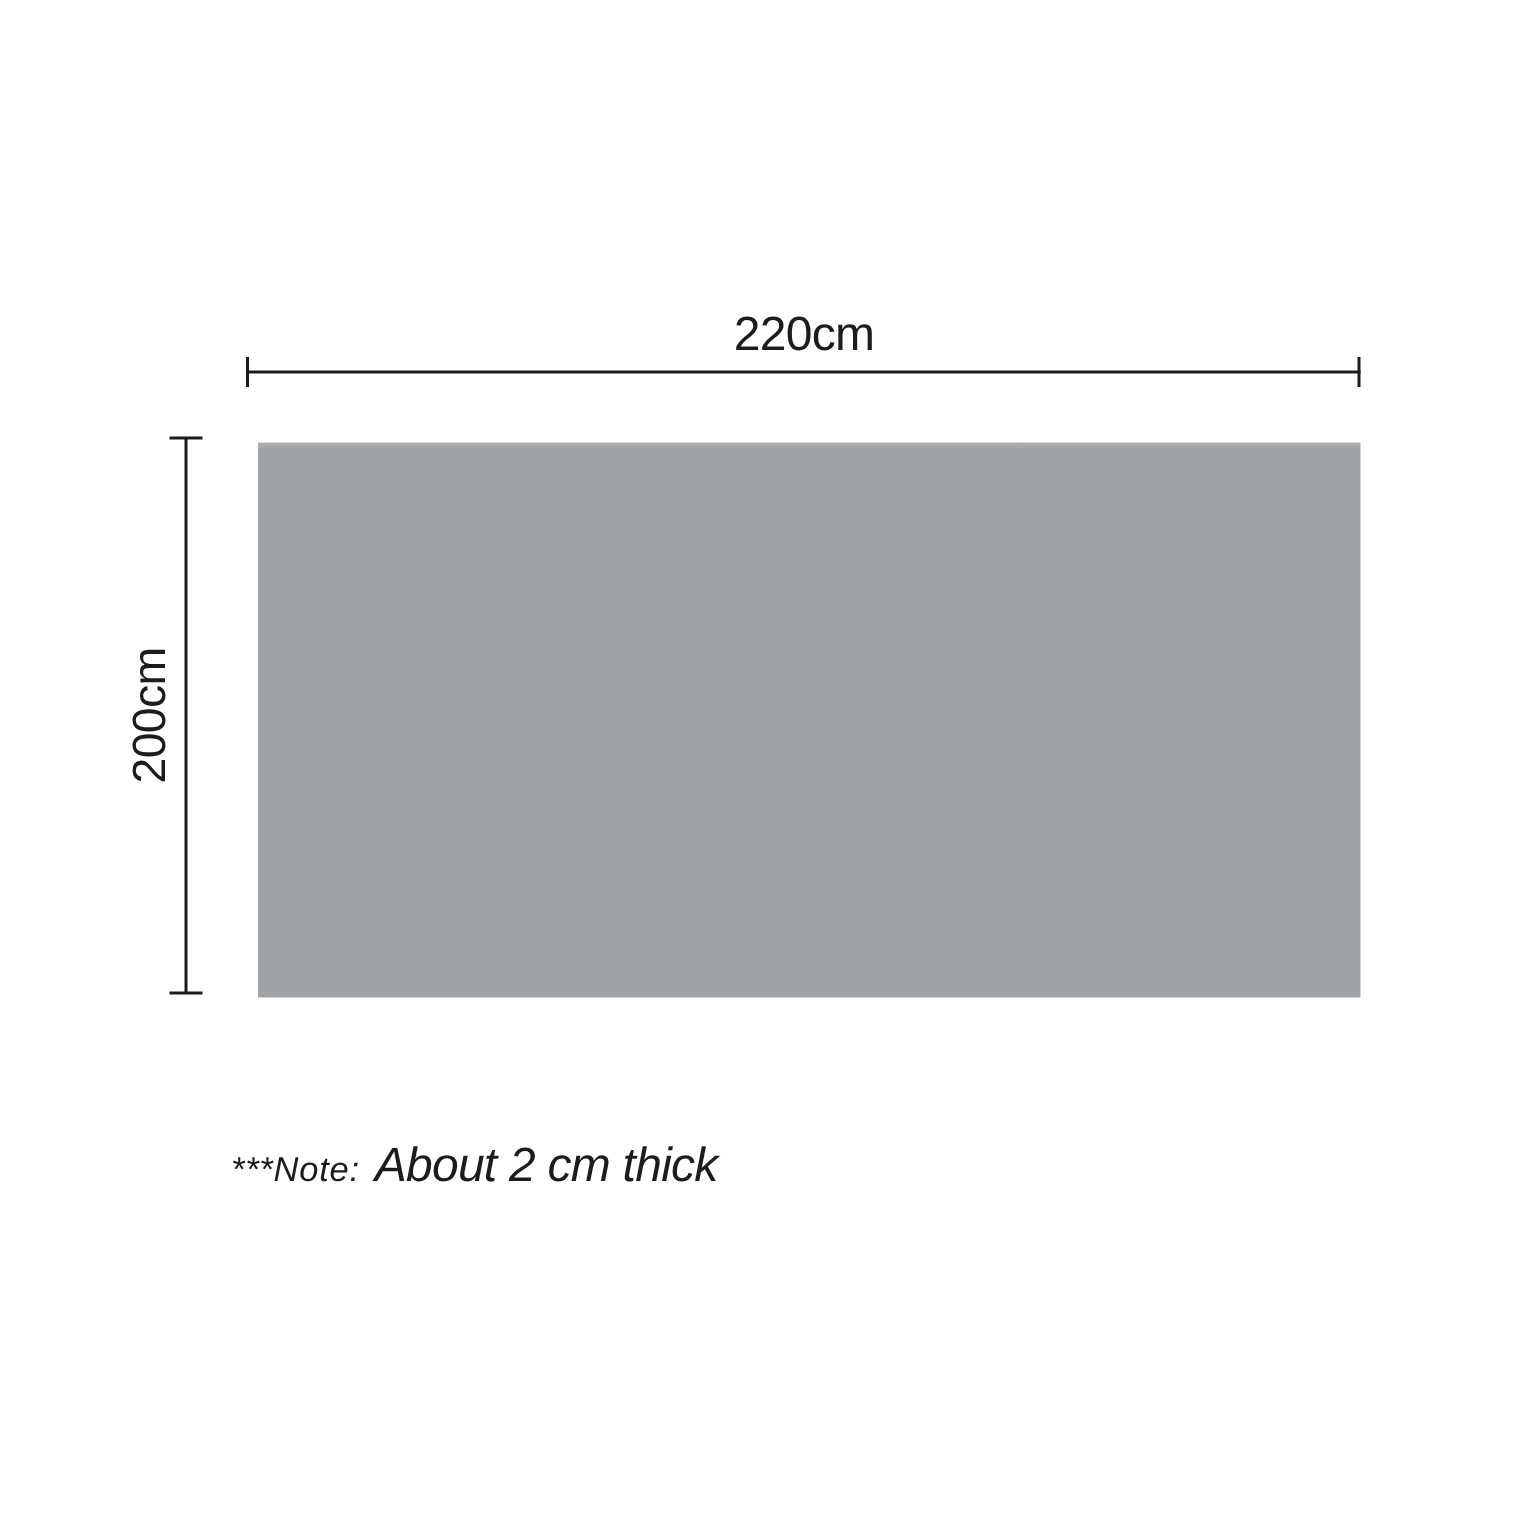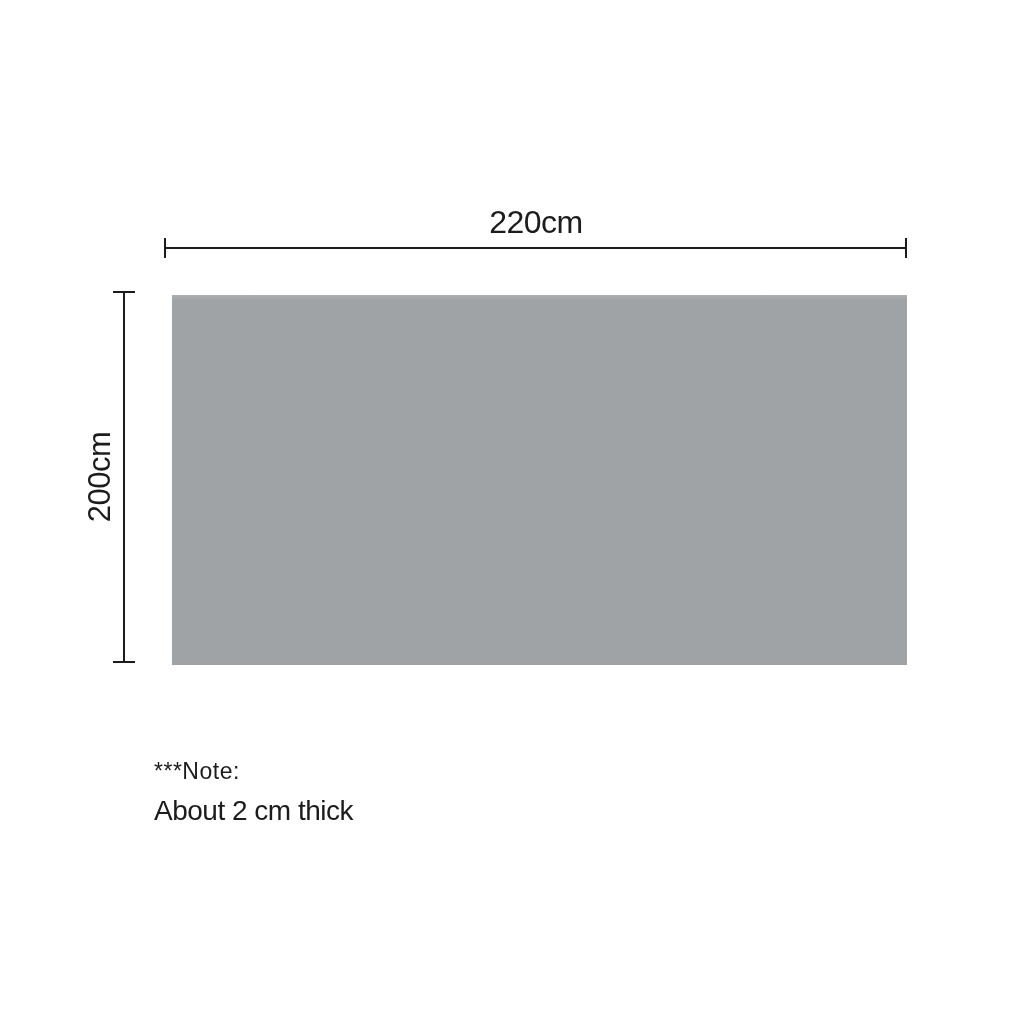--- a/index.html
+++ b/index.html
@@ -68,28 +68,28 @@
     transform-origin:center center;
   }
 
   
   .note{
     position:absolute;
     left:154px;top:758px;
     display:flex;
     align-items:baseline;
     gap:10px;
-    flex-direction:column;
+    font-style:italic;
   }
   .note-prefix{
     font-size:23px;
     letter-spacing:0.5px;
   }
   .note-text{
-    font-size:28px;
+    font-size:32px;
     font-weight:500;
     letter-spacing:-0.5px;
   }
 </style>
 </head>
 <body>
 
 <div class="stage">
 
   <div class="panel"></div>

